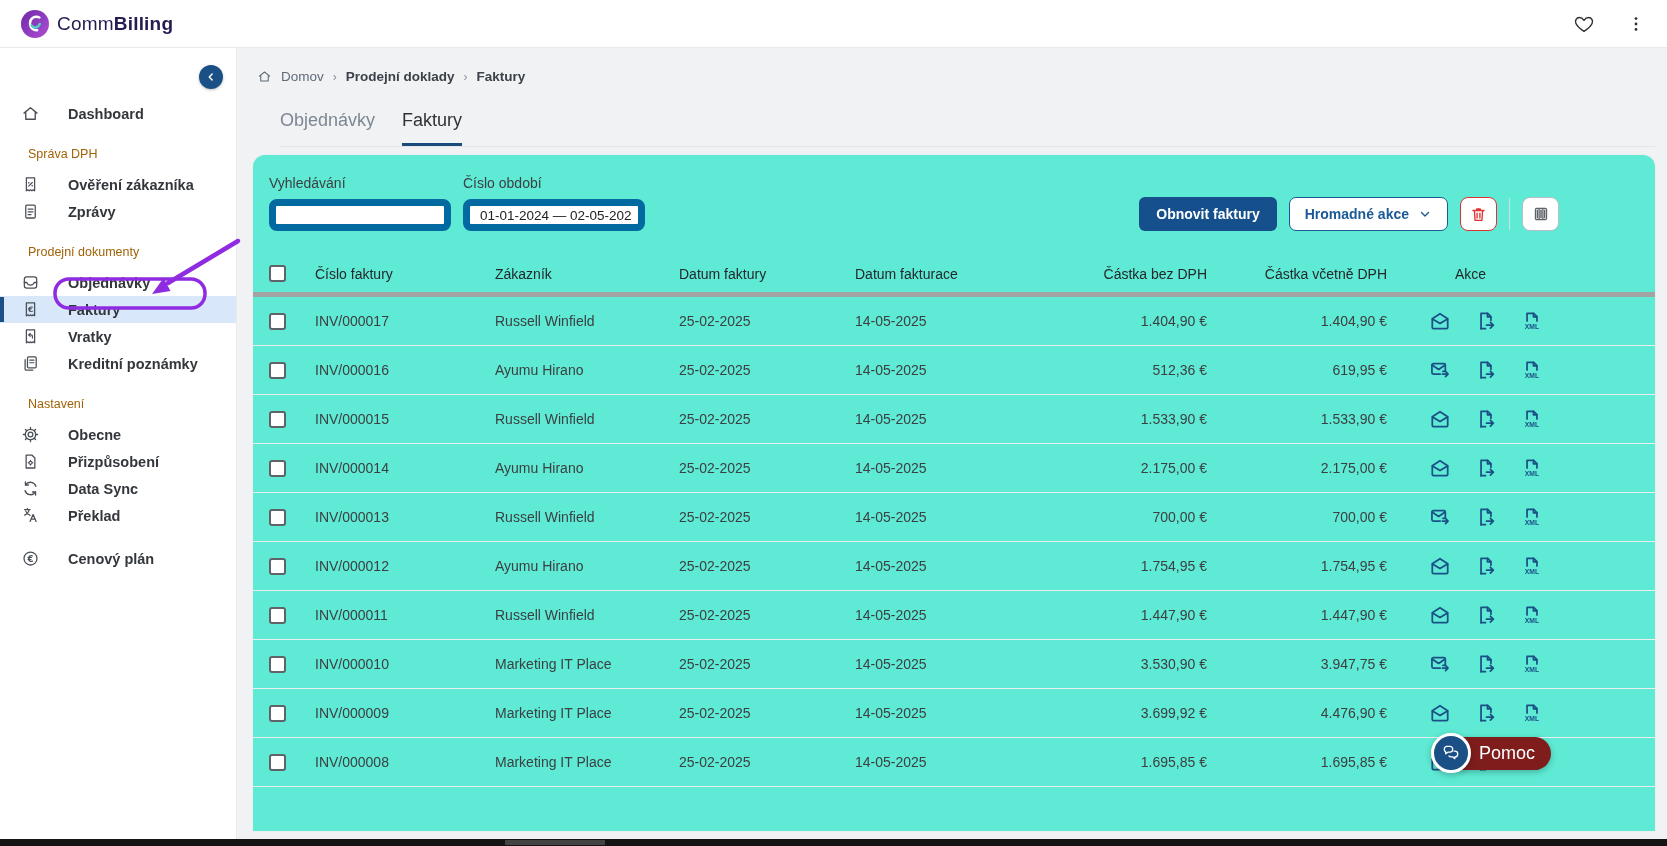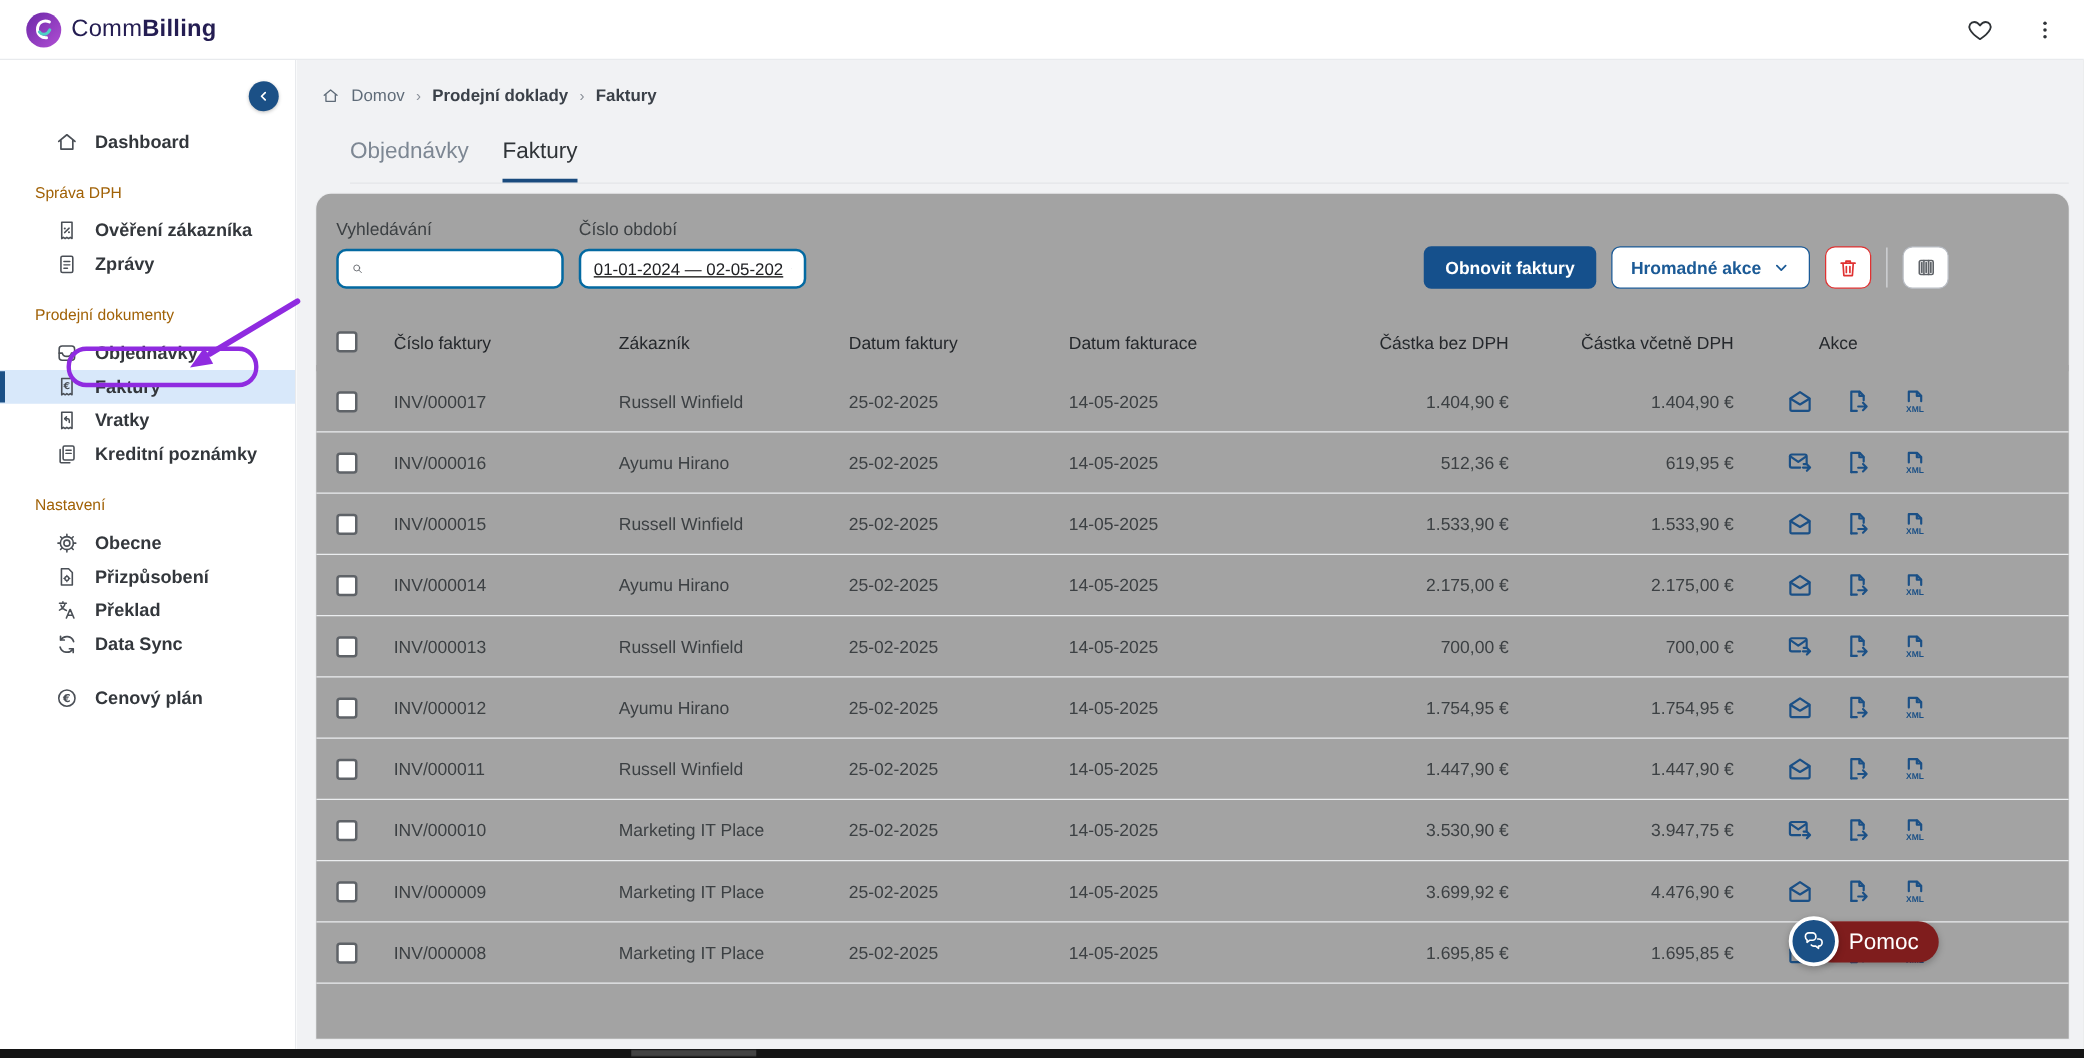--- a/index.html
+++ b/index.html
@@ -17,22 +17,22 @@
     color:#2f3337; cursor:pointer; }
 
   
   .sidebar { position:fixed; top:48px; left:0; bottom:7px; width:237px; background:#fff;
     border-right:1px solid #e8eaed; z-index:20; }
   .collapse-btn { position:absolute; top:17px; right:13px; width:24px; height:24px; border-radius:50%;
     background:#1b5086; color:#fff; display:flex; align-items:center; justify-content:center;
     cursor:pointer; box-shadow:0 1px 3px rgba(0,0,0,.25); }
   .side-nav { padding-top:52px; }
   .side-section-label { font-size:12.5px; color:#a16207; margin:20px 0 10px 28px; }
-  .side-item { position:relative; display:flex; align-items:center; gap:13px; height:27px;
-    padding-left:44px; color:#33373c; font-size:14.5px; font-weight:600; cursor:pointer;
+  .side-item { position:relative; display:flex; align-items:center; gap:28px; height:27px;
+    padding-left:21px; color:#33373c; font-size:14.5px; font-weight:600; cursor:pointer;
     white-space:nowrap; }
   .side-item .s-ic { width:19px; height:19px; color:#4a4f56; flex:0 0 19px; display:flex; }
   .side-item.active { background:#d8e8fa; }
   .side-item.active::before { content:""; position:absolute; left:0; top:1px; bottom:1px;
     width:4px; background:#1b5086; }
   .side-gap { height:16px; }
 
   
   .main { position:absolute; left:237px; top:48px; width:1430px; height:791px; }
   .breadcrumb { display:flex; align-items:center; gap:9px; margin:21px 0 0 20px;
@@ -41,29 +41,29 @@
   .crumb { cursor:pointer; }
   .crumb-sep { color:#8a9099; font-size:12px; }
   .crumb-bold { font-weight:700; color:#3b4149; }
   .crumb-cur { font-weight:600; color:#3b4149; }
 
   .tabs { display:flex; gap:27px; margin:26px 0 0 43px; border-bottom:1px solid #e3e5e8;
     width:calc(100% - 55px); }
   .tab { font-size:18px; padding-bottom:12px; cursor:pointer; color:#7d8793; }
   .tab.active { color:#2f3337; border-bottom:3px solid #1a4b7e; font-weight:500; }
 
-  .card { background:#a3a3a3; border-radius:12px 12px 0 0; margin:8px 12px 0 16px;
+  .card { background:#5eead4; border-radius:12px 12px 0 0; margin:8px 12px 0 16px;
     height:676px; box-shadow:0 0 0 1px rgba(0,0,0,.02); overflow:hidden; }
 
   
   .filter-row { display:flex; align-items:flex-end; padding:20px 96px 0 16px; }
   .field { margin-right:12px; }
   .field-label { font-size:14px; color:#3c4043; margin-bottom:8px; }
-  .inp { height:32px; border:2px solid #0369a1; border-radius:8px; background:#fff;
-    display:flex; align-items:center; padding:0 10px;text-decoration:underline; }
+  .inp { height:32px; border:7px solid #0369a1; border-radius:8px; background:#fff;
+    display:flex; align-items:center; padding:0 10px; }
   .inp-search { width:182px; color:#5f6368; }
   .inp-search input { border:none; outline:none; width:140px; font-size:14px; margin-left:8px;
     font-family:inherit; }
   .inp-date { width:182px; justify-content:space-between; cursor:pointer; }
   .inp-date .date-text { font-size:13.5px; color:#202124; white-space:nowrap; }
   .inp-date .cal { width:16px; height:16px; color:#3c4043; display:flex; margin-left:6px; }
   .toolbar { margin-left:auto; display:flex; align-items:center; gap:12px; }
   .btn { height:34px; border-radius:6px; font-size:14px; font-weight:700; cursor:pointer;
     display:flex; align-items:center; justify-content:center; font-family:inherit; }
   .btn-primary { background:#15508c; color:#fff; border:none; padding:0 17px; }
@@ -242,36 +242,36 @@
             <path d="M6.5 3.8h7.2l3.8 3.8v12.6H6.5z" fill="none" stroke="currentColor" stroke-linecap="round" stroke-linejoin="round" stroke-width="1.6"></path>
             <circle cx="12" cy="13.6" r="2" fill="none" stroke="currentColor" stroke-linecap="round" stroke-linejoin="round" stroke-width="1.4"></circle>
             <path d="M12 10.4v1M12 15.8v1M15 13.6h-1M10 13.6H9" fill="none" stroke="currentColor" stroke-linecap="round" stroke-linejoin="round" stroke-width="1.3"></path>
           </svg>
         </span>
         <span>Přizpůsobení</span>
       </div>
       <div class="side-item">
         <span class="s-ic">
           <svg viewBox="0 0 24 24" width="100%" height="100%">
-            <path d="M4.5 4.5h7M8 3v1.5M10.3 4.5C9.6 7.8 7 10.4 4.5 11.5M6 6.5c.9 2.6 3.3 4.6 5.5 5.3" fill="none" stroke="currentColor" stroke-linecap="round" stroke-linejoin="round" stroke-width="1.5"></path>
-            <path d="M11.5 19.5l3.6-8.5h.4l3.6 8.5M12.8 16.6h5" fill="none" stroke="currentColor" stroke-linecap="round" stroke-linejoin="round" stroke-width="1.6"></path>
-          </svg>
-        </span>
-        <span>Překlad</span>
-      </div>
-      <div class="side-item">
-        <span class="s-ic">
-          <svg viewBox="0 0 24 24" width="100%" height="100%">
             <path d="M18.8 9.2A7.2 7.2 0 005.9 7.4" fill="none" stroke="currentColor" stroke-linecap="round" stroke-linejoin="round" stroke-width="1.7"></path>
             <path d="M5.6 3.8v3.8h3.8" fill="none" stroke="currentColor" stroke-linecap="round" stroke-linejoin="round" stroke-width="1.7"></path>
             <path d="M5.2 14.8a7.2 7.2 0 0012.9 1.8" fill="none" stroke="currentColor" stroke-linecap="round" stroke-linejoin="round" stroke-width="1.7"></path>
             <path d="M18.4 20.2v-3.8h-3.8" fill="none" stroke="currentColor" stroke-linecap="round" stroke-linejoin="round" stroke-width="1.7"></path>
           </svg>
         </span>
         <span>Data Sync</span>
+      </div>
+      <div class="side-item">
+        <span class="s-ic">
+          <svg viewBox="0 0 24 24" width="100%" height="100%">
+            <path d="M4.5 4.5h7M8 3v1.5M10.3 4.5C9.6 7.8 7 10.4 4.5 11.5M6 6.5c.9 2.6 3.3 4.6 5.5 5.3" fill="none" stroke="currentColor" stroke-linecap="round" stroke-linejoin="round" stroke-width="1.5"></path>
+            <path d="M11.5 19.5l3.6-8.5h.4l3.6 8.5M12.8 16.6h5" fill="none" stroke="currentColor" stroke-linecap="round" stroke-linejoin="round" stroke-width="1.6"></path>
+          </svg>
+        </span>
+        <span>Překlad</span>
       </div>
       <div class="side-gap"></div>
       <div class="side-item">
         <span class="s-ic">
           <svg viewBox="0 0 24 24" width="100%" height="100%">
             <circle cx="12" cy="12" r="8.2" fill="none" stroke="currentColor" stroke-linecap="round" stroke-linejoin="round" stroke-width="1.6"></circle>
             <text x="12" y="15.8" text-anchor="middle" font-size="11" fill="currentColor" font-family="DejaVu Sans">€</text>
           </svg>
         </span>
         <span>Cenový plán</span>

